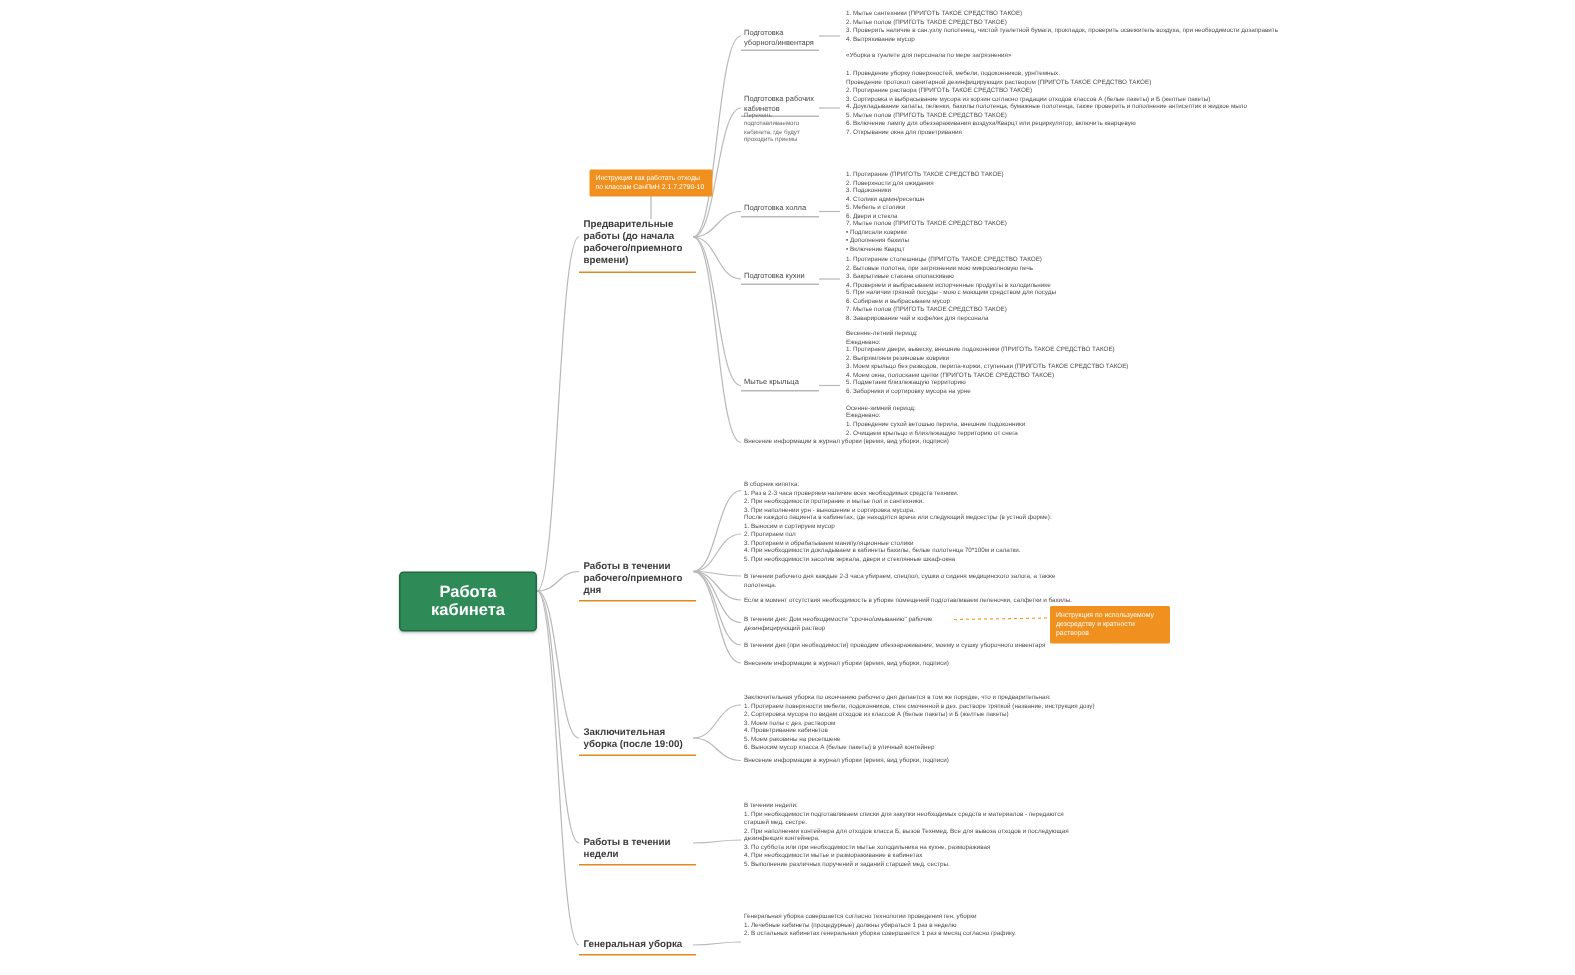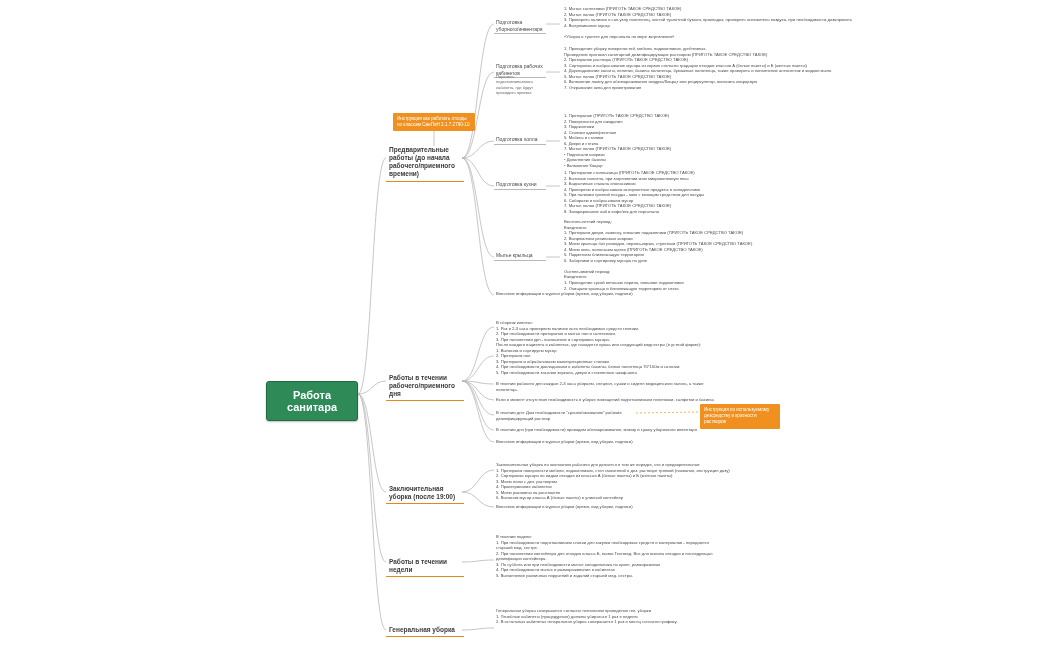--- a/index.html
+++ b/index.html
@@ -77,21 +77,21 @@
 
       <path d="M462 562 C 478 562, 478 560, 494 560"></path>
 
       <path d="M462 630 C 478 630, 478 628, 494 628"></path>
     </g>
     <g fill="none" stroke="#f0901e" stroke-width="0.7" stroke-dasharray="2,2">
       <path d="M636 413 L 700 412"></path>
     </g>
   </svg>
 
-  <div class="node root" style="left:266px;top:381px;width:92px;">Работа санитара</div>
+  <div class="node root" style="left:266px;top:381px;width:92px;">Работа кабинета</div>
 
   <div class="node note" style="left:393px;top:113px;width:82px;">Инструкция как работать отходы по классам
 СанПиН 2.1.7.2790-10</div>
 
   <div class="node lvl1" style="left:386px;top:144px;width:78px;">Предварительные работы (до начала рабочего/приемного времени)</div>
   <div class="node lvl1" style="left:386px;top:372px;width:78px;">Работы в течении рабочего/приемного дня</div>
   <div class="node lvl1" style="left:386px;top:483px;width:78px;">Заключительная уборка (после 19:00)</div>
   <div class="node lvl1" style="left:386px;top:556px;width:78px;">Работы в течении недели</div>
   <div class="node lvl1" style="left:386px;top:624px;width:78px;">Генеральная уборка</div>
 

